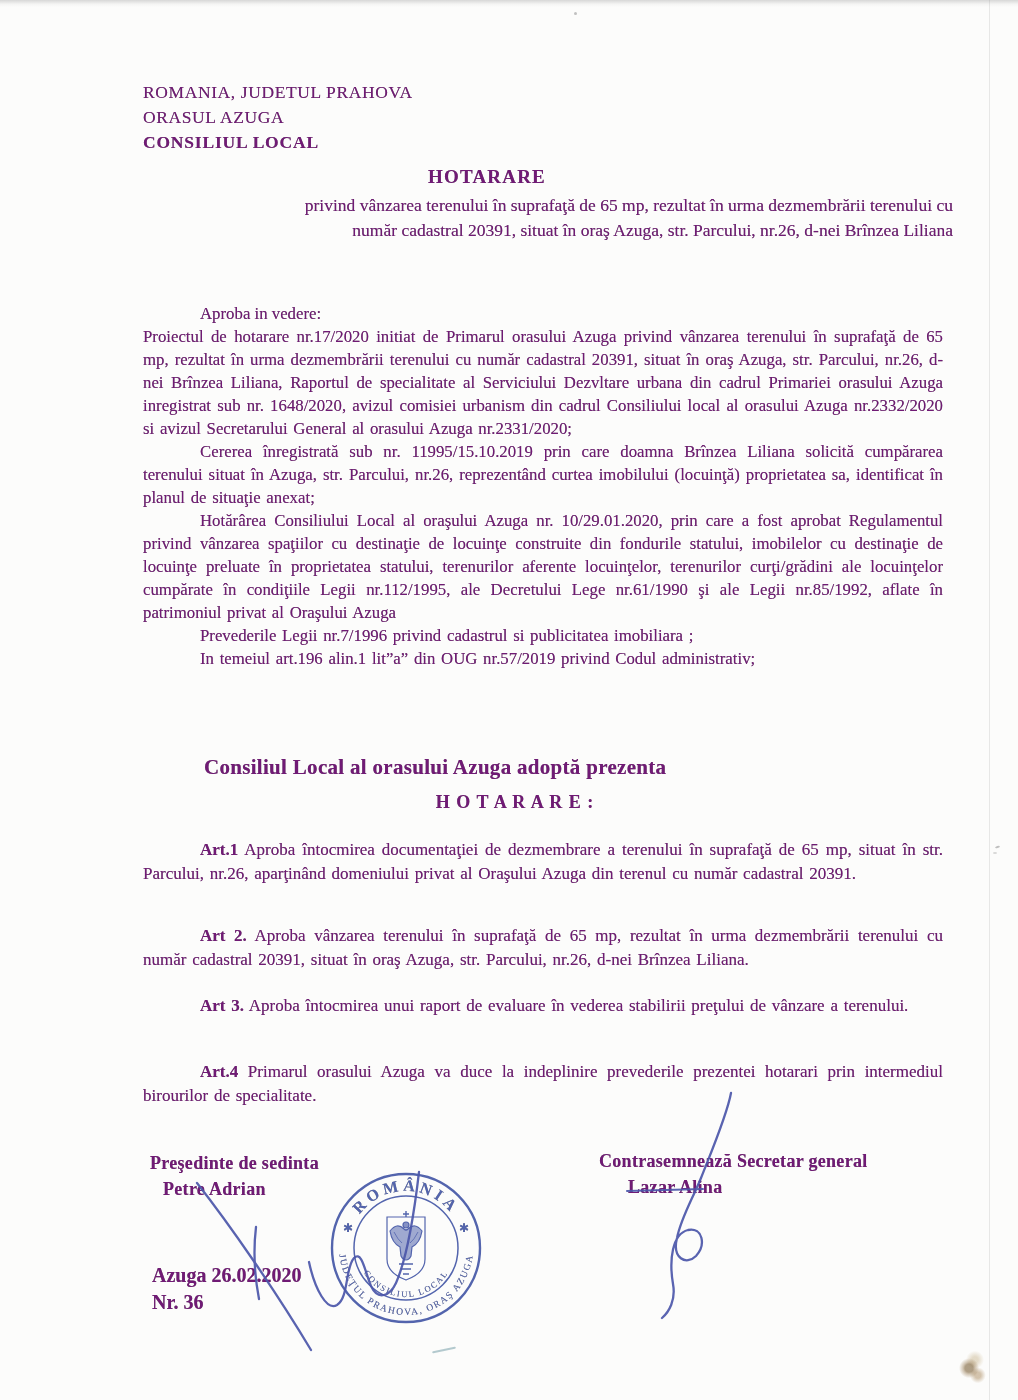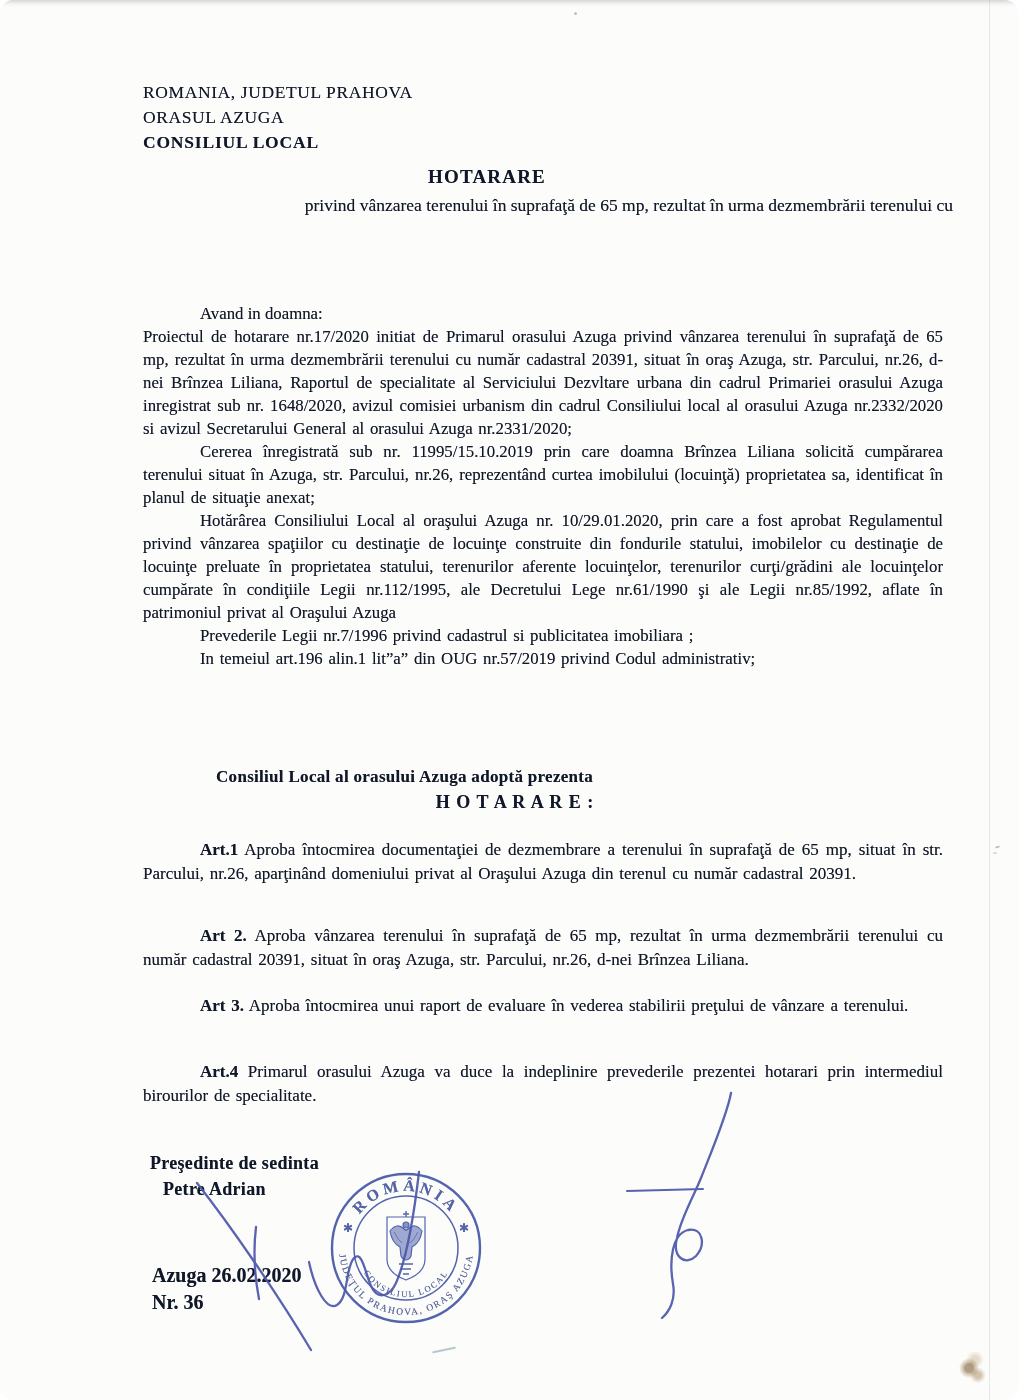--- a/index.html
+++ b/index.html
@@ -2,24 +2,23 @@
 <html><head>
 <meta charset="utf-8">
 <style>
   html, body { margin: 0; padding: 0; background: #ffffff; }
   .page {
     position: relative;
     width: 1018px;
     height: 1400px;
     background: #fcfcfb;
     font-family: "Liberation Serif", serif;
-    color: #0f172a;
+    color: #701a75;
     overflow: hidden;
     text-shadow: 0 0 0.5px rgba(45,42,38,0.55);
-    border-radius: 13px;
   }
   .scan-top-edge {
     position: absolute; left: 0; top: 0; width: 100%; height: 7px;
     background: linear-gradient(to bottom, rgba(120,120,120,0.28), rgba(160,160,160,0.08) 60%, transparent);
   }
   .scan-line-right {
     position: absolute; left: 989px; top: 0; width: 1px; height: 100%;
     background: rgba(140,140,140,0.18);
   }
   .speck { position: absolute; background: rgba(120,120,120,0.45); border-radius: 50%; }
@@ -52,22 +51,22 @@
     font-size: 17.5px; line-height: 25px; text-align: right;
   }
   .recitals {
     position: absolute; left: 143px; top: 302px; width: 800px;
     font-size: 16.8px; line-height: 23px;
   }
   .recitals p { margin: 0; }
   .just { text-align: justify; word-spacing: 1.5px; }
   .indent { text-indent: 57px; }
   .adoption {
-    position: absolute; left: 143px; top: 751px; width: 800px; margin: 16px;
-    font-size: 17px; font-weight: bold; text-indent: 57px; letter-spacing: 0.3px;
+    position: absolute; left: 143px; top: 751px; width: 800px; margin: 4px;
+    font-size: 21px; font-weight: bold; text-indent: 57px; letter-spacing: 0.3px;
   }
   .decision-heading {
     position: absolute; left: 0; top: 792px; width: 100%; margin: 0;
     text-align: center; transform: translateX(6px);
     font-size: 18px; font-weight: bold; letter-spacing: 1px;
   }
   .article {
     position: absolute; left: 143px; width: 800px; margin: 0;
     font-size: 17px; line-height: 23.5px;
   }
@@ -107,24 +106,25 @@
   <header class="doc-header">
     <div>ROMANIA, JUDETUL PRAHOVA</div>
     <div>ORASUL  AZUGA</div>
     <div class="bold-line">CONSILIUL LOCAL</div>
   </header>
 
   <h1 class="title">HOTARARE</h1>
 
   <div class="subtitle">
     <div>privind vânzarea terenului în suprafaţă de 65 mp, rezultat în urma dezmembrării terenului cu</div>
+    <div>număr cadastral 20391, situat  în oraş Azuga, str. Parcului, nr.26, d-nei Brînzea Liliana</div>
   </div>
 
   <section class="recitals">
-    <p class="indent">Avand in doamna:</p>
+    <p class="indent">Aproba in vedere:</p>
     <p class="just">Proiectul de hotarare nr.17/2020 initiat de Primarul orasului Azuga privind vânzarea terenului în suprafaţă de 65 mp, rezultat în urma dezmembrării terenului cu număr cadastral 20391, situat în oraş Azuga, str. Parcului, nr.26, d-nei Brînzea Liliana, Raportul de specialitate al Serviciului Dezvltare urbana din cadrul Primariei orasului Azuga inregistrat sub nr. 1648/2020, avizul comisiei urbanism din cadrul Consiliului local al orasului Azuga nr.2332/2020 si avizul Secretarului General al orasului Azuga nr.2331/2020;</p>
     <p class="just indent">Cererea înregistrată sub nr. 11995/15.10.2019 prin care doamna Brînzea Liliana solicită cumpărarea terenului situat în Azuga, str. Parcului, nr.26, reprezentând curtea imobilului (locuinţă) proprietatea sa, identificat în planul de situaţie anexat;</p>
     <p class="just indent">Hotărârea Consiliului Local al oraşului Azuga nr. 10/29.01.2020, prin care  a fost aprobat Regulamentul privind vânzarea spaţiilor  cu destinaţie de locuinţe construite din fondurile statului, imobilelor cu destinaţie de locuinţe preluate în proprietatea statului, terenurilor aferente locuinţelor, terenurilor curţi/grădini ale  locuinţelor  cumpărate în condiţiile Legii nr.112/1995, ale  Decretului Lege nr.61/1990 şi ale Legii nr.85/1992, aflate în patrimoniul privat al Oraşului Azuga</p>
     <p class="just indent">Prevederile Legii nr.7/1996 privind cadastrul si publicitatea imobiliara ;</p>
     <p class="just indent">In temeiul art.196 alin.1 lit”a” din OUG nr.57/2019 privind Codul administrativ;</p>
   </section>
 
   <p class="adoption">Consiliul Local al orasului Azuga adoptă prezenta</p>
 
   <h2 class="decision-heading">H O T A R A R E :</h2>
@@ -140,20 +140,24 @@
   </p>
   <p class="article just indent art4">
     <span class="art-label">Art.4</span><span> Primarul orasului Azuga  va duce la indeplinire prevederile prezentei hotarari prin intermediul birourilor de specialitate.</span>
   </p>
 
   <div class="sig-left">
     <div>Preşedinte de sedinta</div>
     <div class="sig-name">Petre  Adrian</div>
   </div>
 
+  <div class="sig-right">
+    <div>Contrasemnează  Secretar general</div>
+    <div class="sig-name">Lazar Alina</div>
+  </div>
 
   <div class="doc-footer">
     <div>Azuga 26.02.2020</div>
     <div>Nr. 36</div>
   </div>
 
   <svg class="stamp-svg" width="160" height="166" viewBox="0 0 160 166" xmlns="http://www.w3.org/2000/svg">
     <defs>
       <path id="arcTop" d="M 23,82 A 57,57 0 0 1 137,82" fill="none"></path>
       <path id="arcBottomOuter" d="M 13,82 A 67,67 0 0 0 147,82" fill="none"></path>

